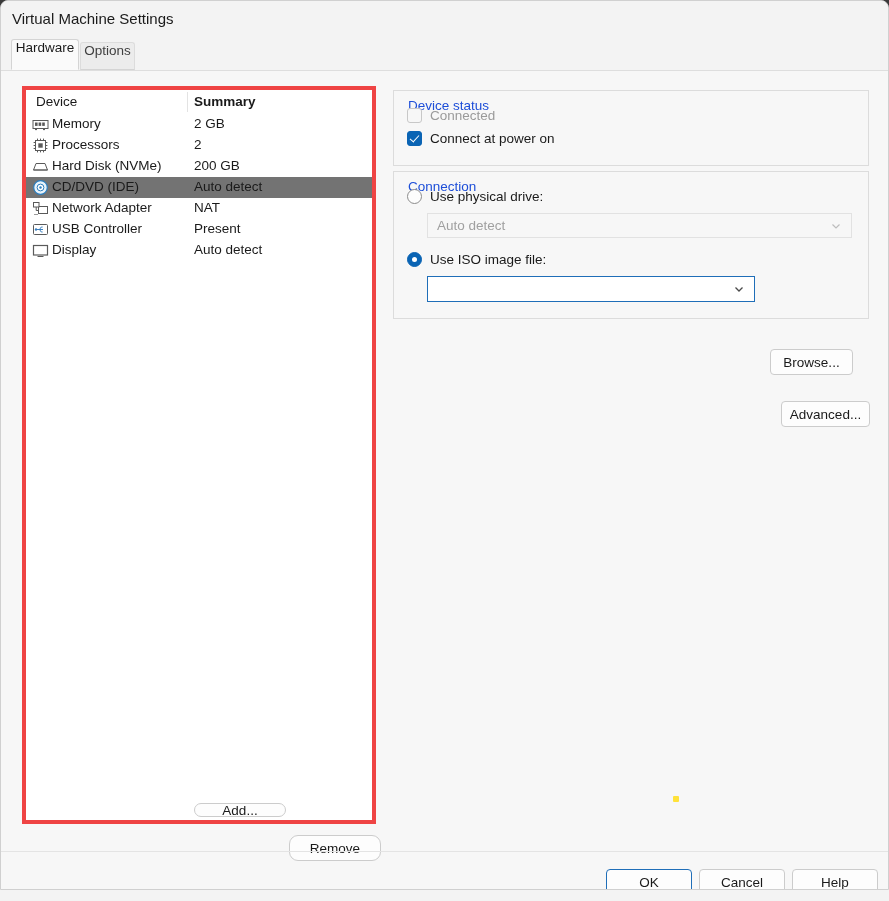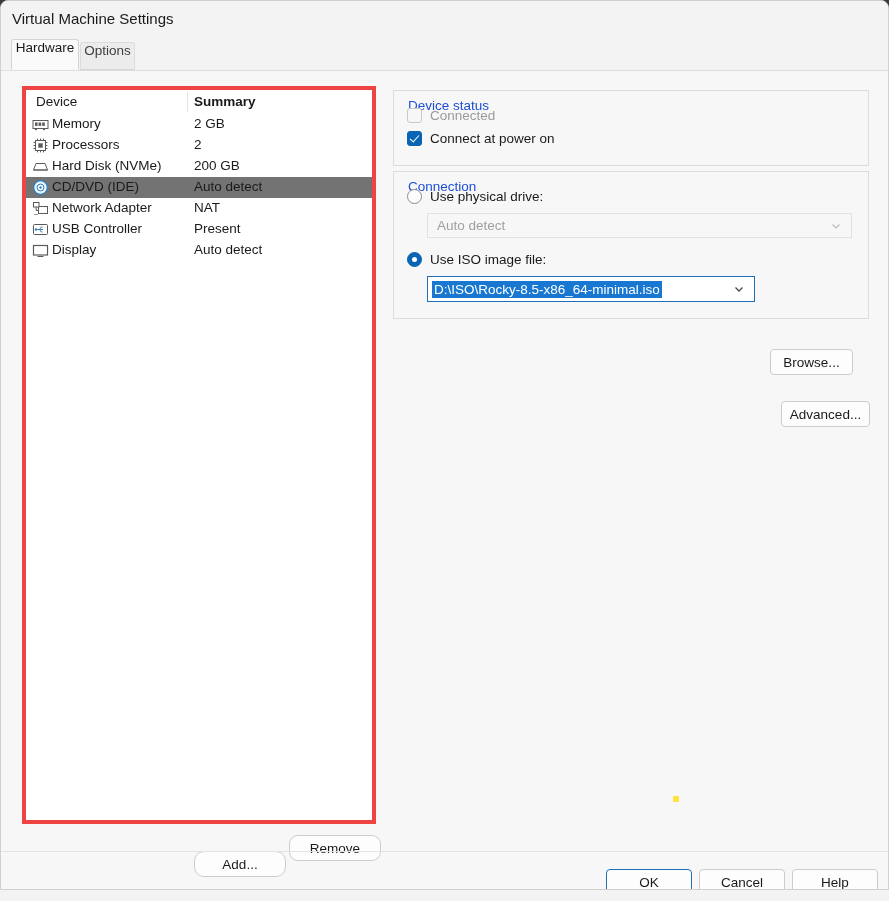--- a/index.html
+++ b/index.html
@@ -179,21 +179,21 @@
     border-radius: 4px;
     box-sizing: border-box;
     display: flex;
     align-items: center;
     justify-content: center;
     font-family: "Liberation Sans", sans-serif;
     font-size: 13.5px;
     color: #1a1a1a;
     cursor: default;
   }
-  #btn-add    { left: 193px; top: 780px; width: 92px; height: 26px; border-radius: 10px; }
+  #btn-add    { left: 193px; top: 732px; width: 92px; height: 14px; border-radius: 10px; }
   #btn-remove { left: 288px; top: 764px; width: 92px; height: 26px; border-radius: 9px; }
 
   
   .groupbox {
     position: absolute;
     border: 1px solid #dcdcdc;
     box-sizing: border-box;
     background: transparent;
   }
   .group-legend {
@@ -512,21 +512,20 @@
             </svg>
           </span>
         </div>
 
         <div id="r-iso" class="rrow">
           <span class="radio on"></span>
           <span class="r-label">Use ISO image file:</span>
         </div>
 
         <div id="combo-iso" class="combo">
-          <span class="combo-text">D:\ISO\Rocky-8.5-x86_64-minimal.iso</span>
           <span class="combo-arrow">
             <svg width="12" height="12" viewBox="0 0 12 12">
               <path d="M2.5 4.5 L6 8 L9.5 4.5" stroke="#4a4a4a" stroke-width="1.3" fill="none"></path>
             </svg>
           </span>
         </div>
       </div>
 
       <div id="btn-browse" class="btn">
         <span>Browse...</span>

